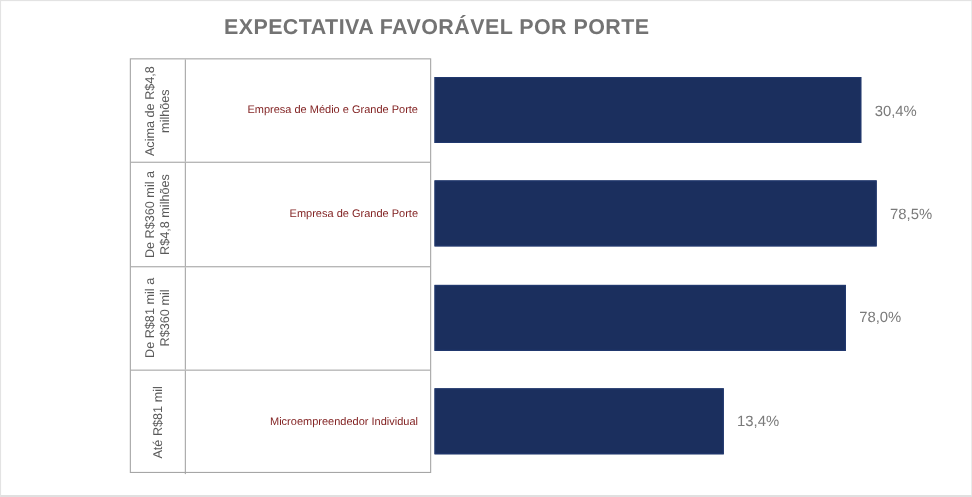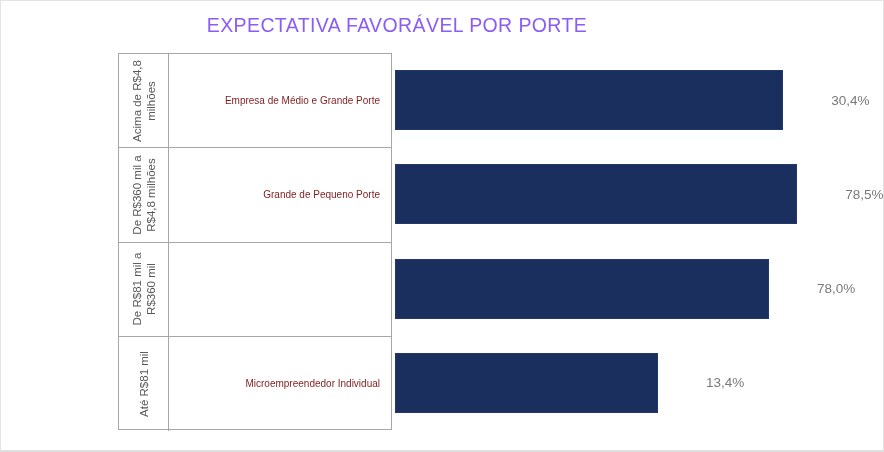--- a/index.html
+++ b/index.html
@@ -25,22 +25,22 @@
 
   
   #chart-title {
     position: absolute;
     left: 0;
     top: 13px;
     width: 792px;
     text-align: center;
     font-size: 19.5px;
     letter-spacing: 0.4px;
-    color: #8b5cf6;
-    font-weight: 400;
+    color: #737373;
+    font-weight: 700;
     white-space: nowrap;
   }
 
   
   #plot-area {
     position: absolute;
     left: 117px;
     top: 52px;
     width: 733px;
     height: 377px;
@@ -115,21 +115,20 @@
     left: 277px;
     top: 0;
     width: 456px;
     height: 377px;
   }
   .bar-row {
     position: relative;
     height: 94.25px;
     display: flex;
     align-items: center;
-    gap: 36px;
   }
   .bar {
     height: 60px;
     background: #1b2f5e;
     border: 1px solid #21386e;
     box-sizing: border-box;
     flex: 0 0 auto;
   }
   .bar-label {
     font-size: 13.5px;
@@ -156,21 +155,21 @@
         <div class="name-cell">
           <span>Empresa de Médio e Grande Porte</span>
         </div>
       </div>
 
       <div class="cat-row">
         <div class="tier-cell">
           <div class="tier-cell-inner">De R$360 mil a R$4,8 milhões</div>
         </div>
         <div class="name-cell">
-          <span>Grande de Pequeno Porte</span>
+          <span>Empresa de Grande Porte</span>
         </div>
       </div>
 
       <div class="cat-row">
         <div class="tier-cell">
           <div class="tier-cell-inner">De R$81 mil a R$360 mil</div>
         </div>
       </div>
 
       <div class="cat-row">

